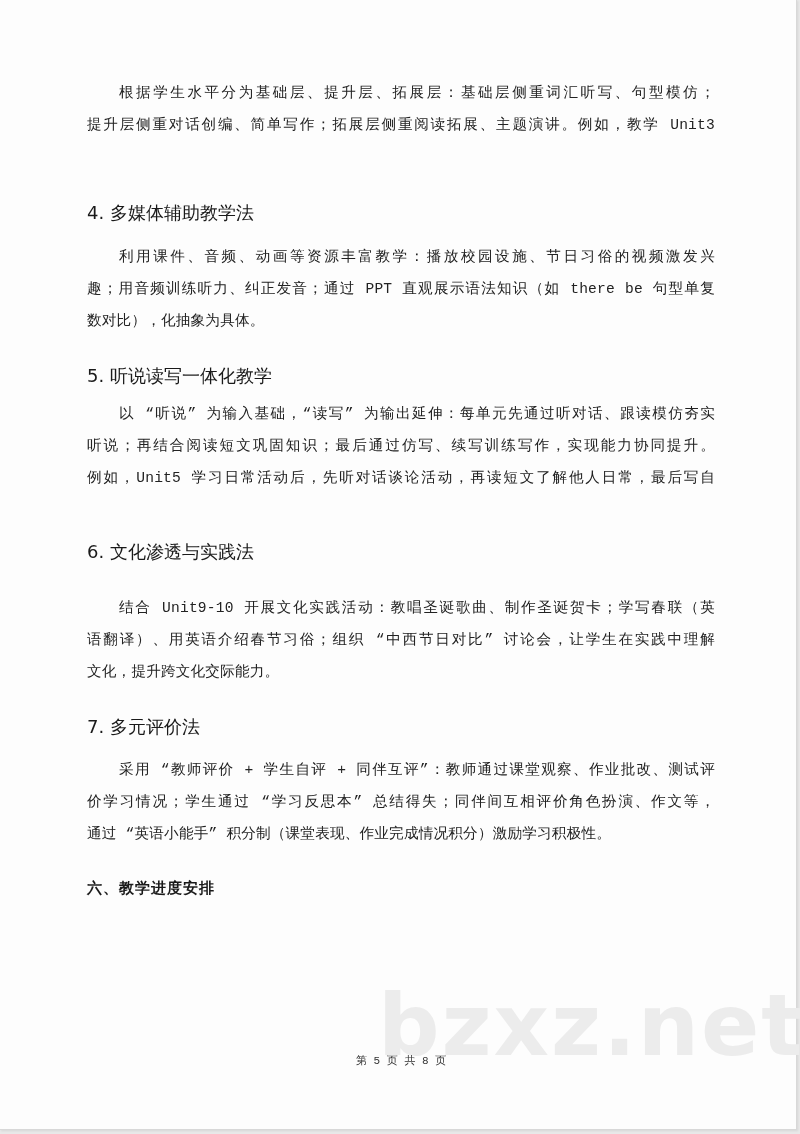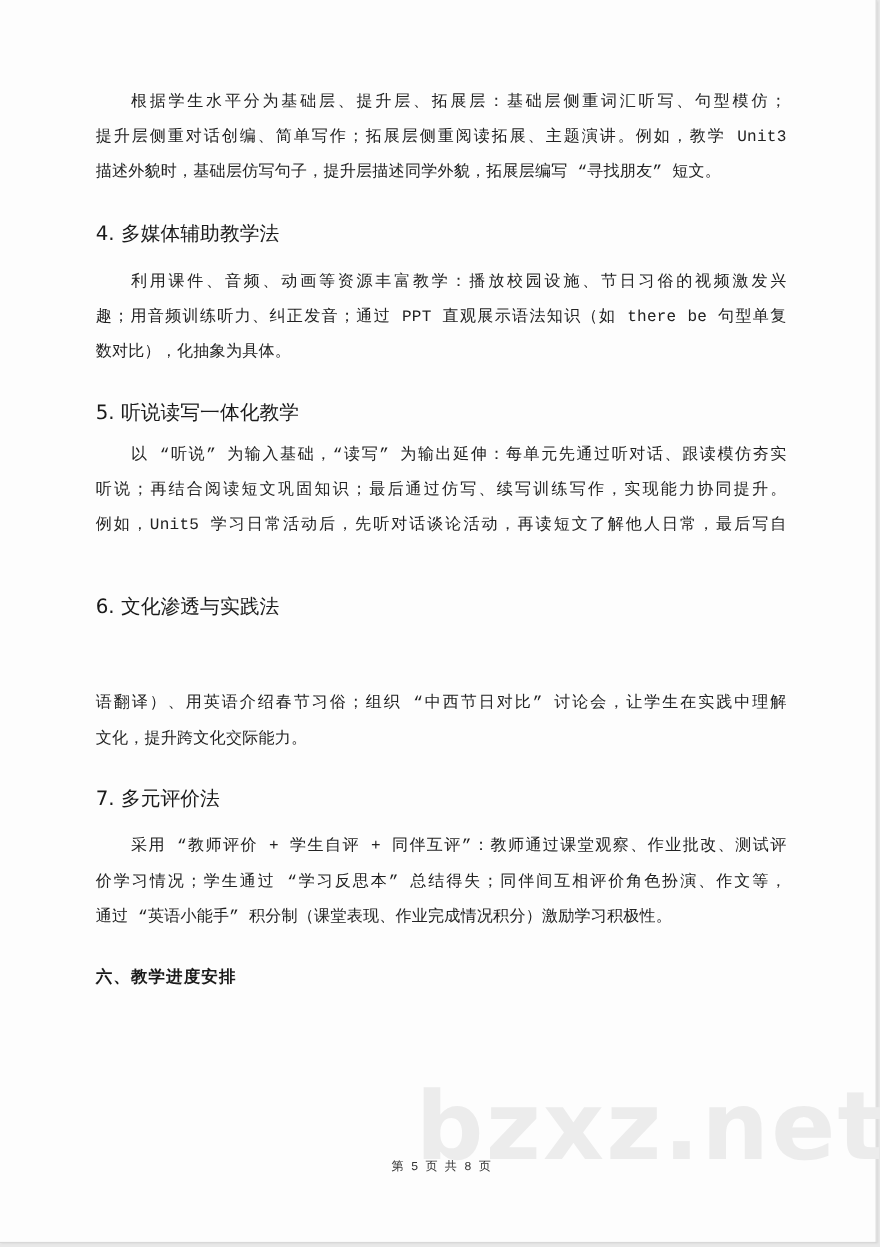--- a/index.html
+++ b/index.html
@@ -42,33 +42,33 @@
   }
   .footer { z-index: 1; font-family: Liberation Mono, monospace; }
 </style>
 </head>
 <body>
 
 <div class="page">
 
   <div class="line indent justify" style="top:83px">根据学生水平分为基础层、提升层、拓展层：基础层侧重词汇听写、句型模仿；</div>
   <div class="line justify" style="top:115px">提升层侧重对话创编、简单写作；拓展层侧重阅读拓展、主题演讲。例如，教学 Unit3</div>
-  <div class="line" style="top:147px">描述外貌时，基础层仿写句子，提升层描述同学外貌，拓展层编写 “寻找朋友” 短文。</div>
 
   <div class="heading" style="top:201px">4. 多媒体辅助教学法</div>
   <div class="line indent justify" style="top:247px">利用课件、音频、动画等资源丰富教学：播放校园设施、节日习俗的视频激发兴</div>
   <div class="line justify" style="top:279px">趣；用音频训练听力、纠正发音；通过 PPT 直观展示语法知识（如 there be 句型单复</div>
   <div class="line" style="top:311px">数对比），化抽象为具体。</div>
 
   <div class="heading" style="top:364px">5. 听说读写一体化教学</div>
   <div class="line indent justify" style="top:404px">以 “听说” 为输入基础，“读写” 为输出延伸：每单元先通过听对话、跟读模仿夯实</div>
   <div class="line justify" style="top:436px">听说；再结合阅读短文巩固知识；最后通过仿写、续写训练写作，实现能力协同提升。</div>
   <div class="line justify" style="top:468px">例如，Unit5 学习日常活动后，先听对话谈论活动，再读短文了解他人日常，最后写自</div>
 
   <div class="heading" style="top:540px">6. 文化渗透与实践法</div>
+  <div class="line indent justify" style="top:598px">结合 Unit9-10 开展文化实践活动：教唱圣诞歌曲、制作圣诞贺卡；学写春联（英</div>
   <div class="line justify" style="top:630px">语翻译）、用英语介绍春节习俗；组织 “中西节日对比” 讨论会，让学生在实践中理解</div>
   <div class="line" style="top:662px">文化，提升跨文化交际能力。</div>
 
   <div class="heading" style="top:715px">7. 多元评价法</div>
   <div class="line indent justify" style="top:760px">采用 “教师评价 + 学生自评 + 同伴互评”：教师通过课堂观察、作业批改、测试评</div>
   <div class="line justify" style="top:792px">价学习情况；学生通过 “学习反思本” 总结得失；同伴间互相评价角色扮演、作文等，</div>
   <div class="line" style="top:824px">通过 “英语小能手” 积分制（课堂表现、作业完成情况积分）激励学习积极性。</div>
 
   <div class="heading major" style="top:876px">六、教学进度安排</div>
 

